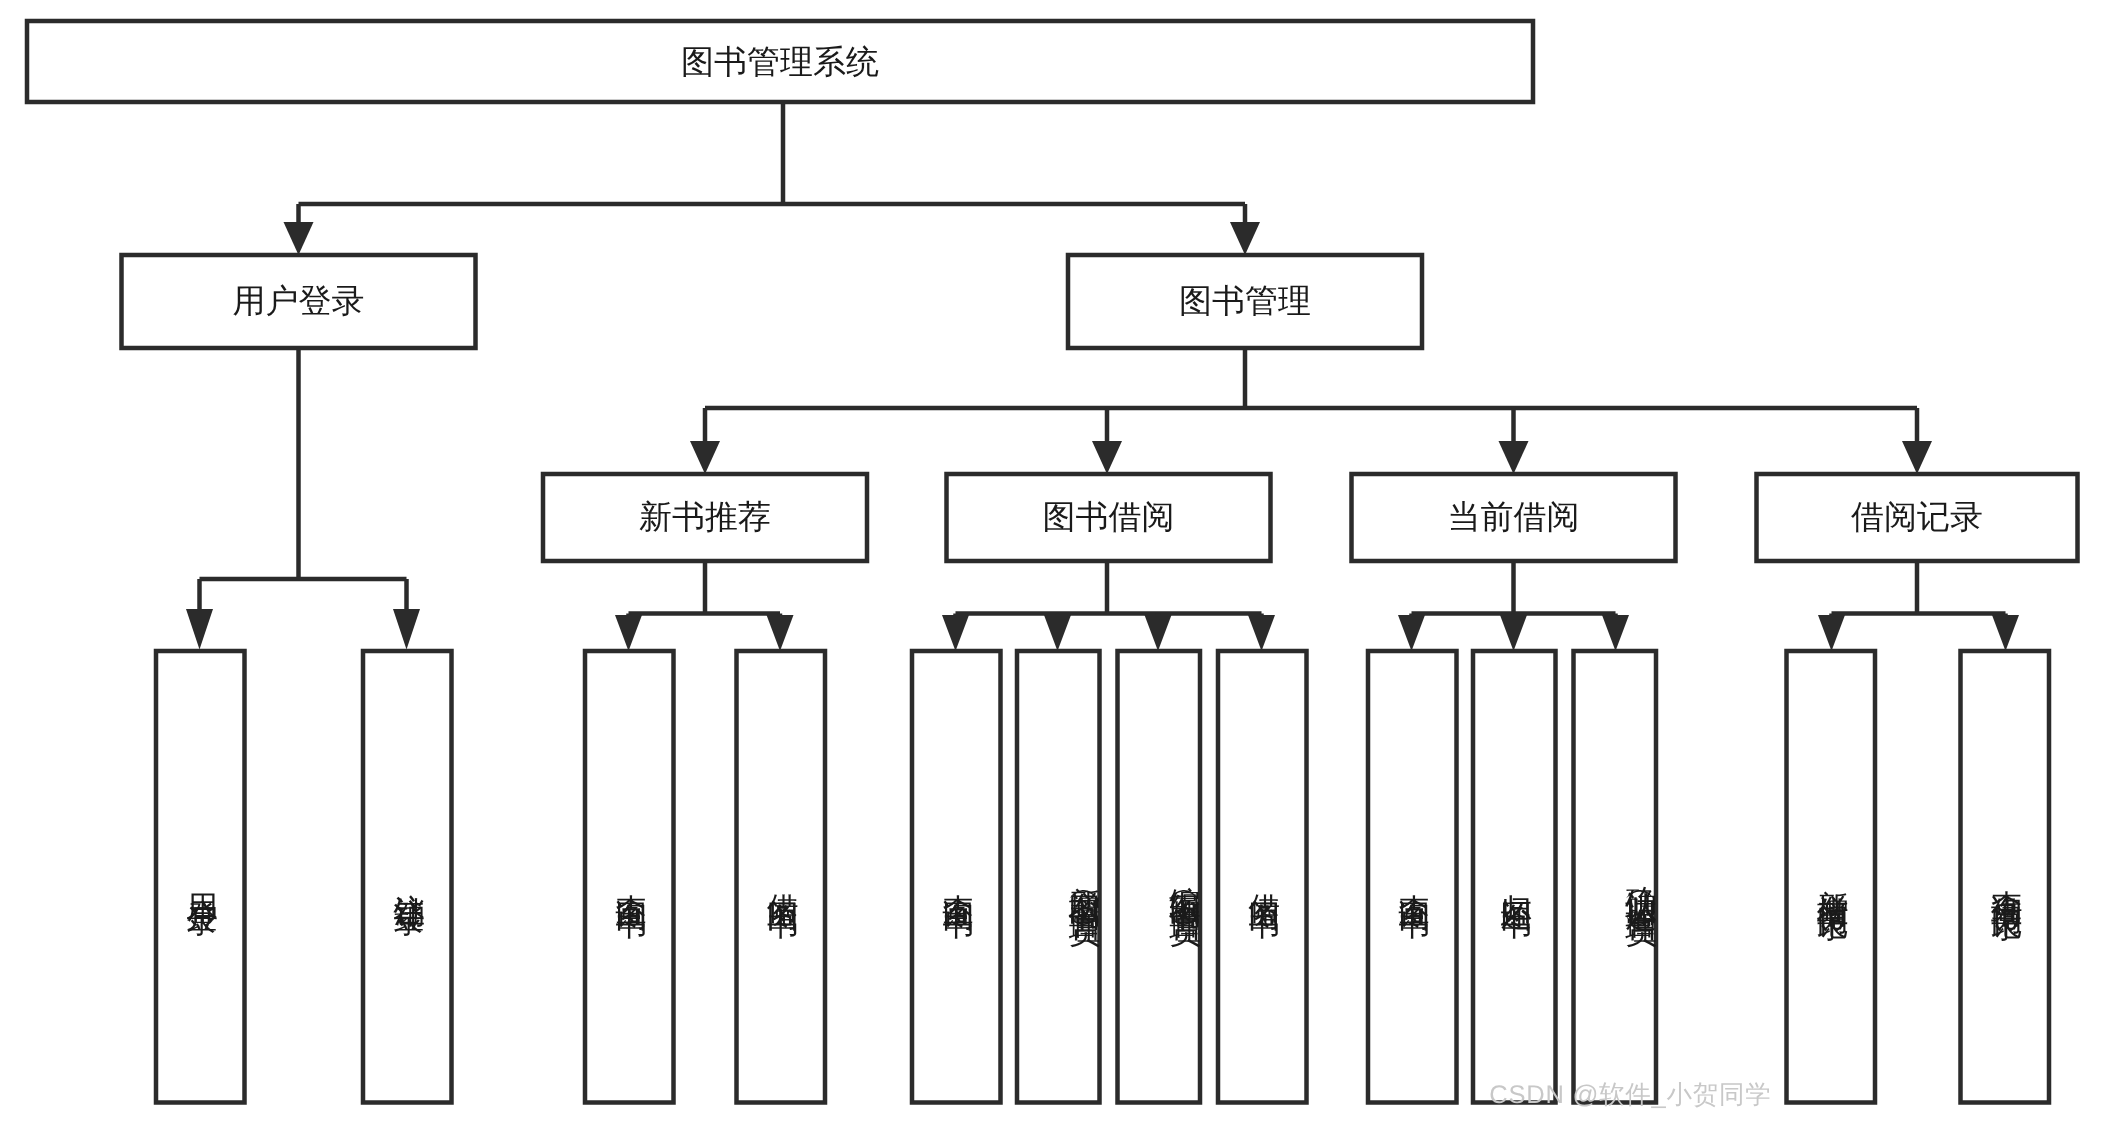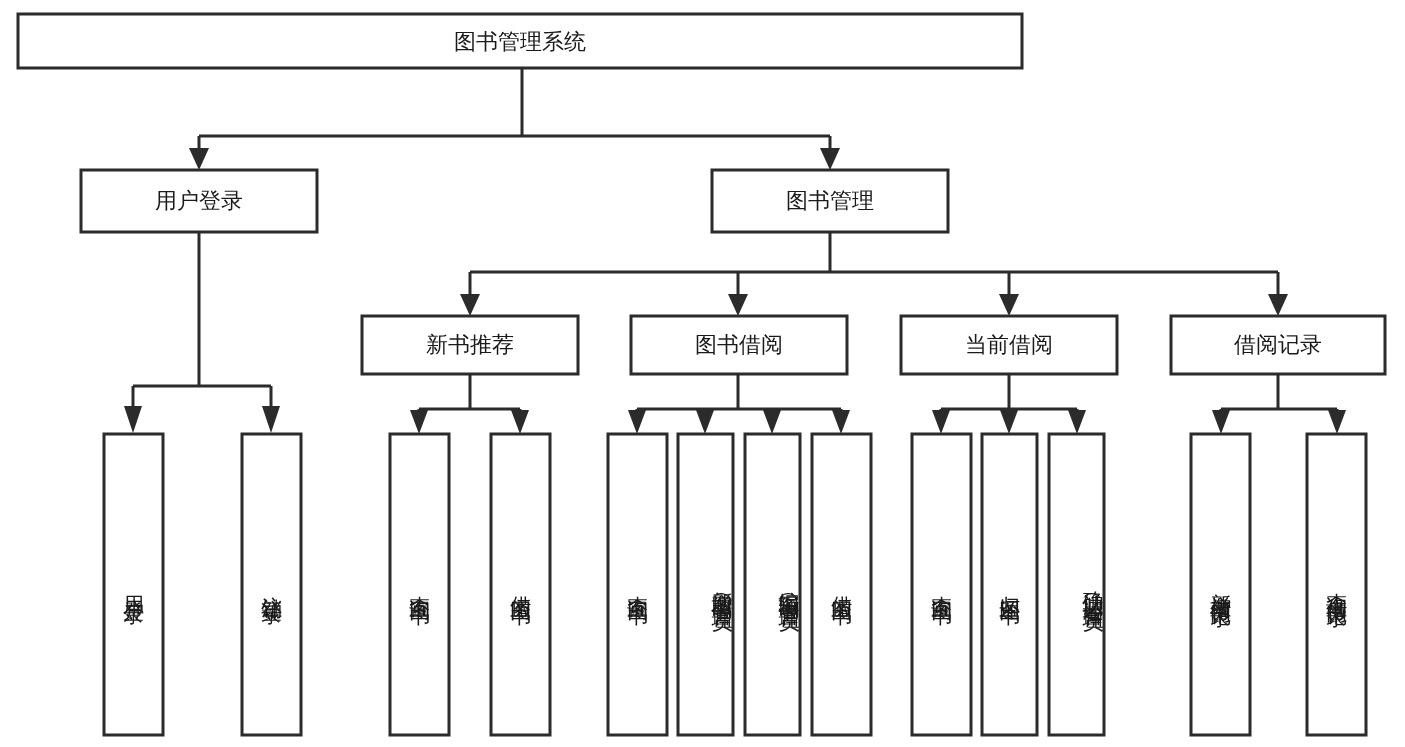--- a/index.html
+++ b/index.html
@@ -220,14 +220,15 @@
   <div class="node-label-v" style="left:745px; top:437px; width:55px; height:301px; align-items:flex-start;">编辑图书（管理员）</div>
   <div class="node-label-v" style="left:812px; top:434px; width:59px; height:301px;">借阅图书</div>
 
   <div class="node-label-v" style="left:912px; top:434px; width:59px; height:301px;">查询图书</div>
   <div class="node-label-v" style="left:982px; top:434px; width:55px; height:301px;">归还图书</div>
   <div class="node-label-v" style="left:1049px; top:437px; width:55px; height:301px; align-items:flex-start;">确认归还（管理员）</div>
 
   <div class="node-label-v" style="left:1191px; top:434px; width:59px; height:301px;">新增借阅记录</div>
   <div class="node-label-v" style="left:1307px; top:434px; width:59px; height:301px;">查询借阅记录</div>
 
+  <div class="watermark">CSDN @软件_小贺同学</div>
 
 </div>
 
 </body></html>

